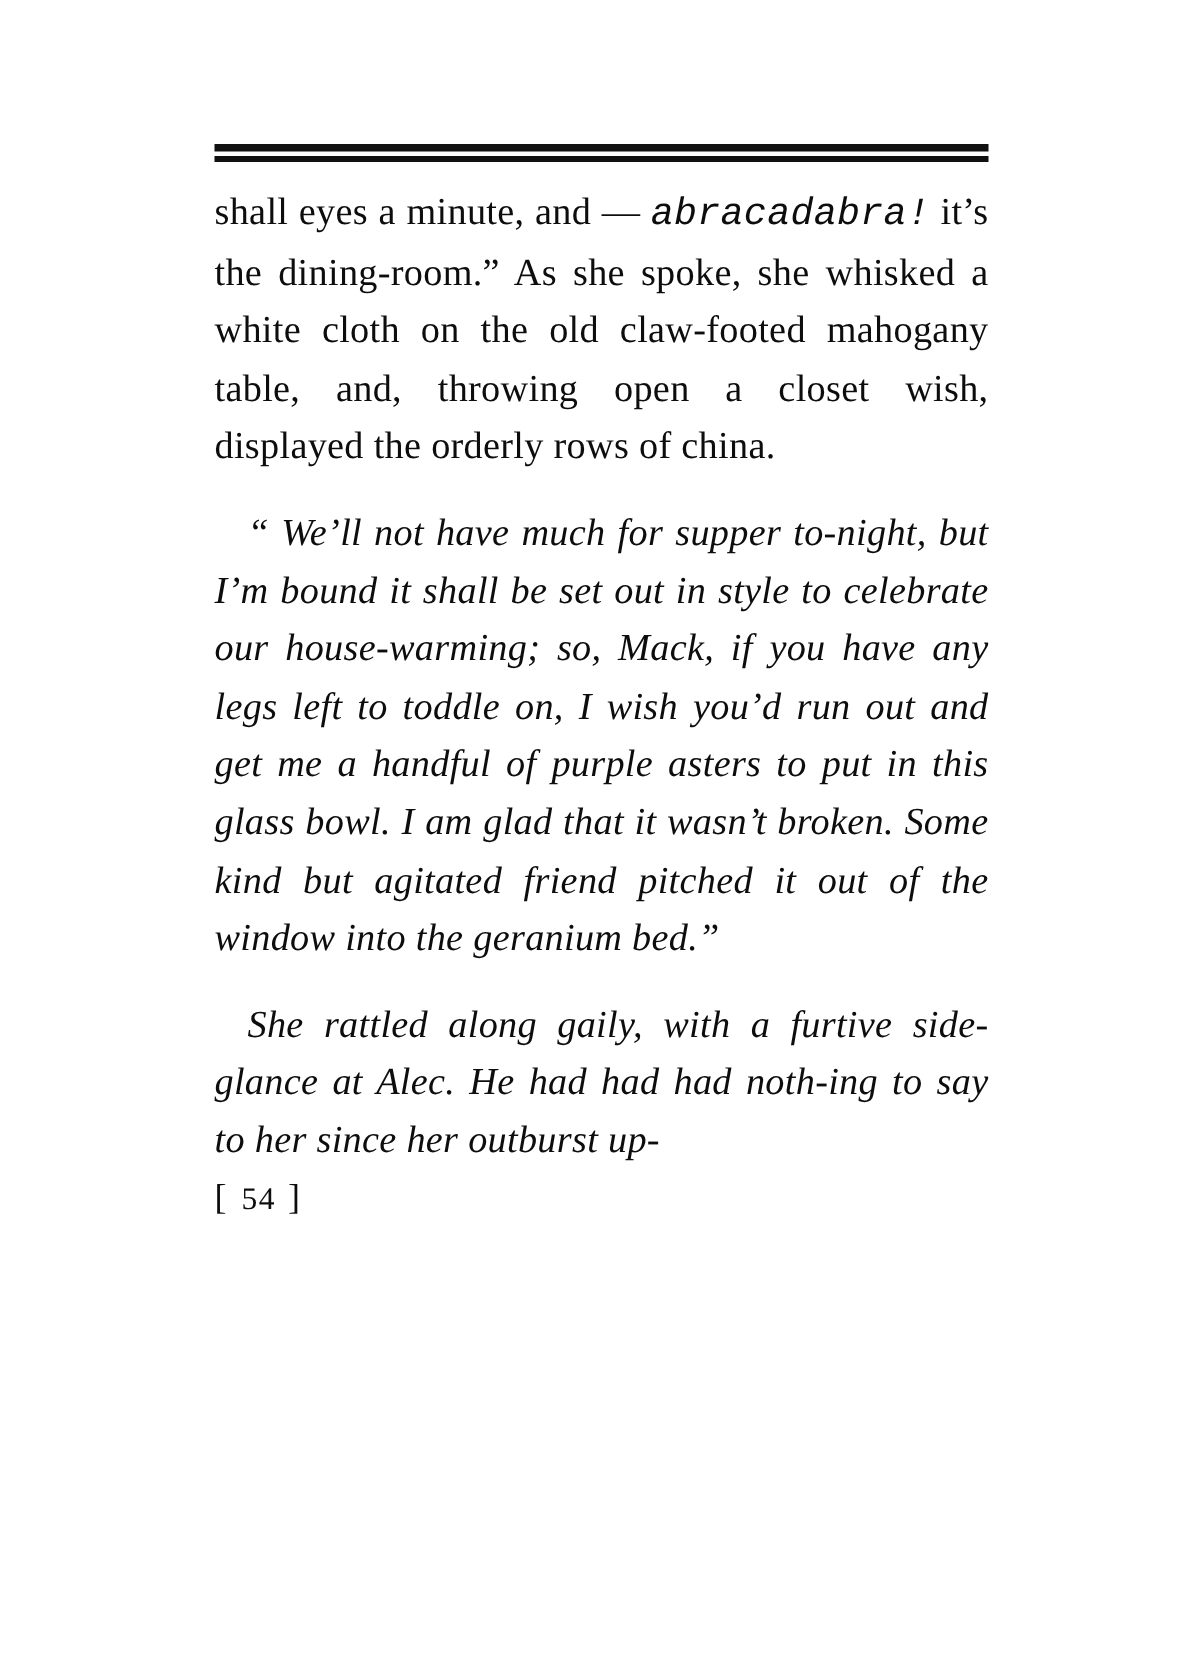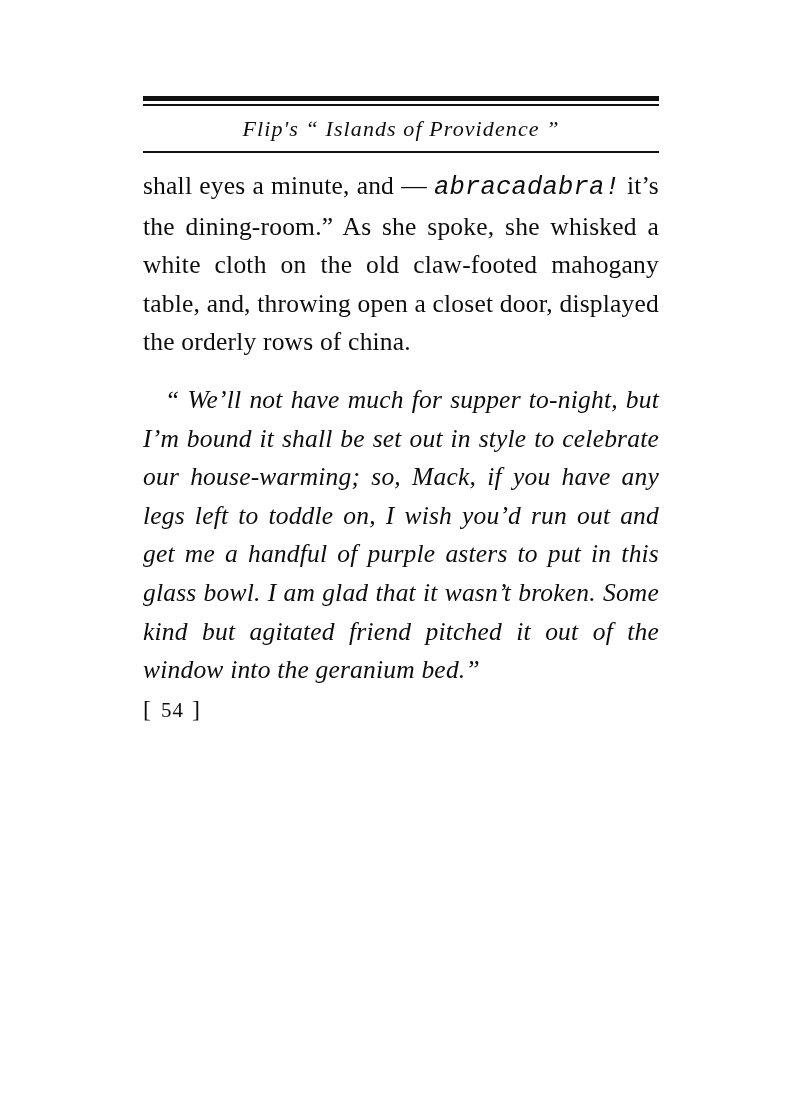--- a/index.html
+++ b/index.html
@@ -88,27 +88,27 @@
 </head>
 <body>
 
 <div class="page">
   <div class="text-block">
 
     <div class="rule-thick"></div>
     <div class="rule-gap"></div>
     <div class="rule-thin"></div>
 
-    <div class="running-head">Flip's “ Islands  of  Providence ”</div>
 
     <div class="head-rule"></div>
 
     <div id="body-text">
-        <p><span>shall eyes a minute, and — </span><span class="ital">abracadabra!</span><span> it’s the dining-room.”   As she spoke, she whisked a white cloth on the old claw-footed mahogany table, and, throwing open a closet door, displayed the orderly rows of china.</span></p>
+        <p><span>shall eyes a minute, and — </span><span class="ital">abracadabra!</span><span> it’s the dining-room.”   As she spoke, she whisked a white cloth on the old claw-footed mahogany table, and, throwing open a closet wish, displayed the orderly rows of china.</span></p>
         <p class="indent"><span>“ We’ll not have much for supper to-night, but I’m bound it shall be set out in style to celebrate our house-warming; so, Mack, if you have any legs left to toddle on, I wish you’d run out and get me a handful of purple asters to put in this glass bowl.   I am glad that it wasn’t broken.   Some kind but agitated friend pitched it out of the window into the geranium bed.”</span></p>
+        <p class="indent"><span>She rattled along gaily, with a furtive side-glance at Alec.   He had had had noth-ing to say to her since her outburst up-</span></p>
       </div>
 
     <div class="folio">
       <span>[</span>
       <span class="num">54</span>
       <span>]</span>
     </div>
 
   </div>
 </div>

